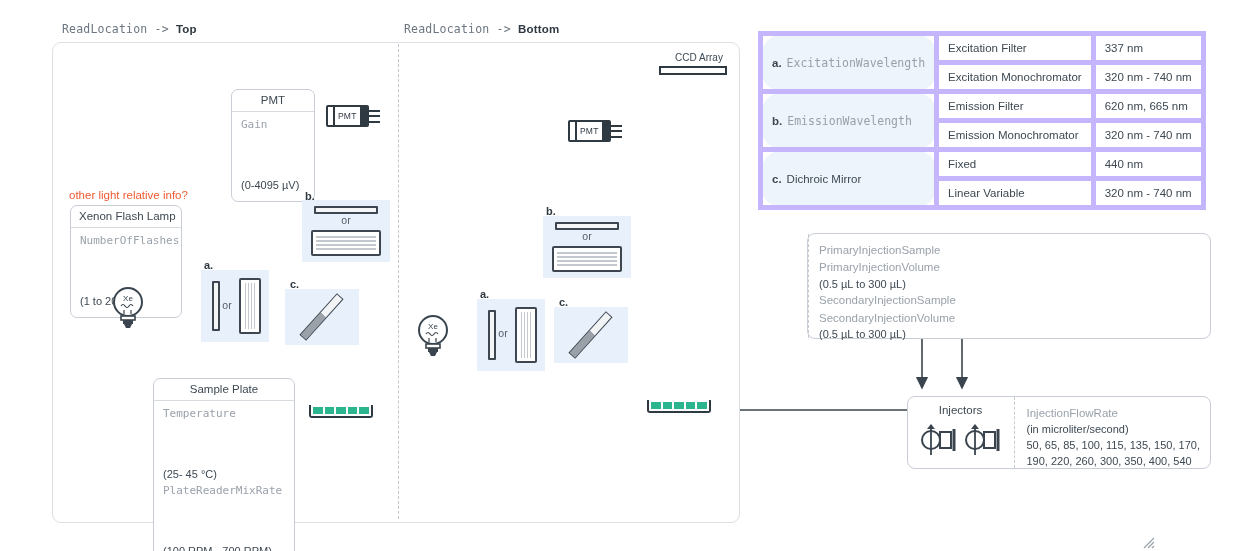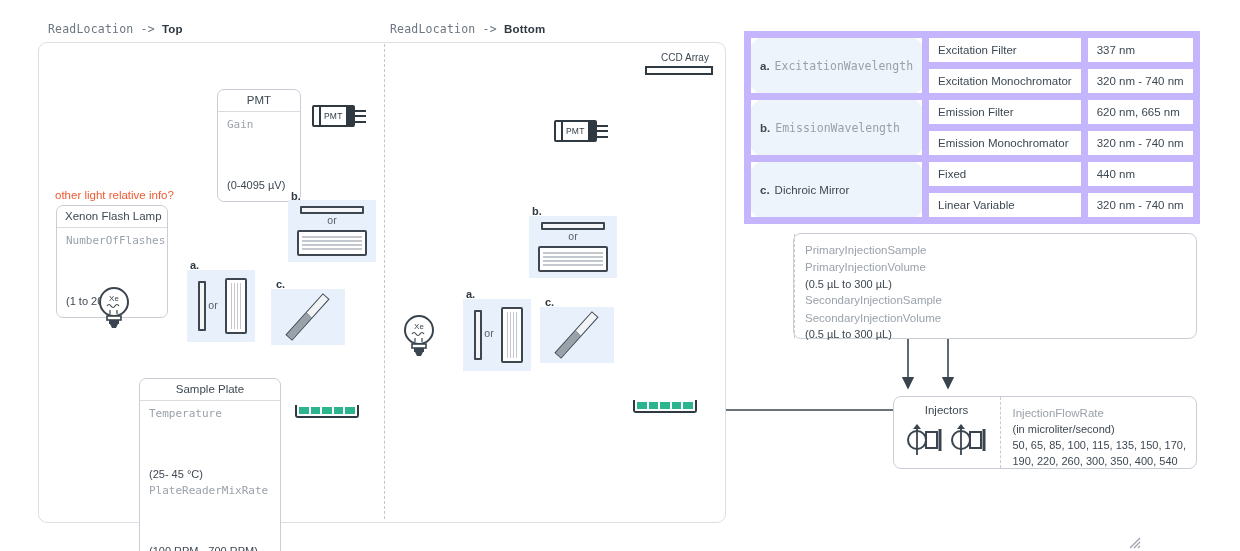--- a/index.html
+++ b/index.html
@@ -1,21 +1,21 @@
 <!DOCTYPE html>
 <html><head>
 <meta charset="utf-8">
 <style>
   html,body{margin:0;padding:0;}
   body{
     width:1240px;height:551px;background:#ffffff;overflow:hidden;position:relative;
     font-family:"Liberation Sans",sans-serif;color:#3d4852;
   }
   .mono{font-family:"DejaVu Sans Mono",monospace;}
-  .stage{position:absolute;left:0;top:0;width:1144px;height:551px;}
+  .stage{position:absolute;left:14px;top:0;width:1144px;height:551px;}
   .abs{position:absolute;}
 
   
   .readloc{font-size:11.5px;color:#6b7680;letter-spacing:.2px;white-space:nowrap;}
   .readloc b{color:#2f3942;font-family:"Liberation Sans",sans-serif;font-weight:700;}
 
   
   .frame{
     border:1px solid #dcdfe3;border-radius:9px;background:#fff;
   }
@@ -72,21 +72,21 @@
   .pmt-txt{font-size:8.5px;color:#2f3942;padding:0 3px;letter-spacing:.2px;}
   .pmt-cap{background:#2f3942;align-self:stretch;width:7px;}
   .pmt-pins{display:flex;flex-direction:column;justify-content:space-between;height:13px;}
   .pmt-pins i{display:block;width:11px;height:2px;background:#2f3942;}
 
   .ccd-bar{border:2px solid #2f3942;background:#fff;box-sizing:border-box;}
   .ccd-lbl{font-size:10px;color:#3d4852;text-align:center;white-space:nowrap;}
 
   
   .tbl{border-collapse:collapse;font-size:11.5px;table-layout:fixed;}
-  .tbl td{border:7px solid #c4b5fd;padding:6px 9px;color:#3d4852;vertical-align:middle;white-space:nowrap;}
+  .tbl td{border:5px solid #c4b5fd;padding:6px 9px;color:#3d4852;vertical-align:middle;white-space:nowrap;}
   .tbl td.grp{background:#eef4fb;width:190px;border-radius:22px;}
   .tbl td.mid{width:180px;}
   .tbl td.val{width:128px;}
   .grp b{font-weight:700;margin-right:5px;}
   .grp .mono{color:#98a1ab;font-size:11.5px;}
 
   
   .panel{
     border:1px solid #c9ced6;border-radius:8px;background:#fff;box-sizing:border-box;
     display:flex;

